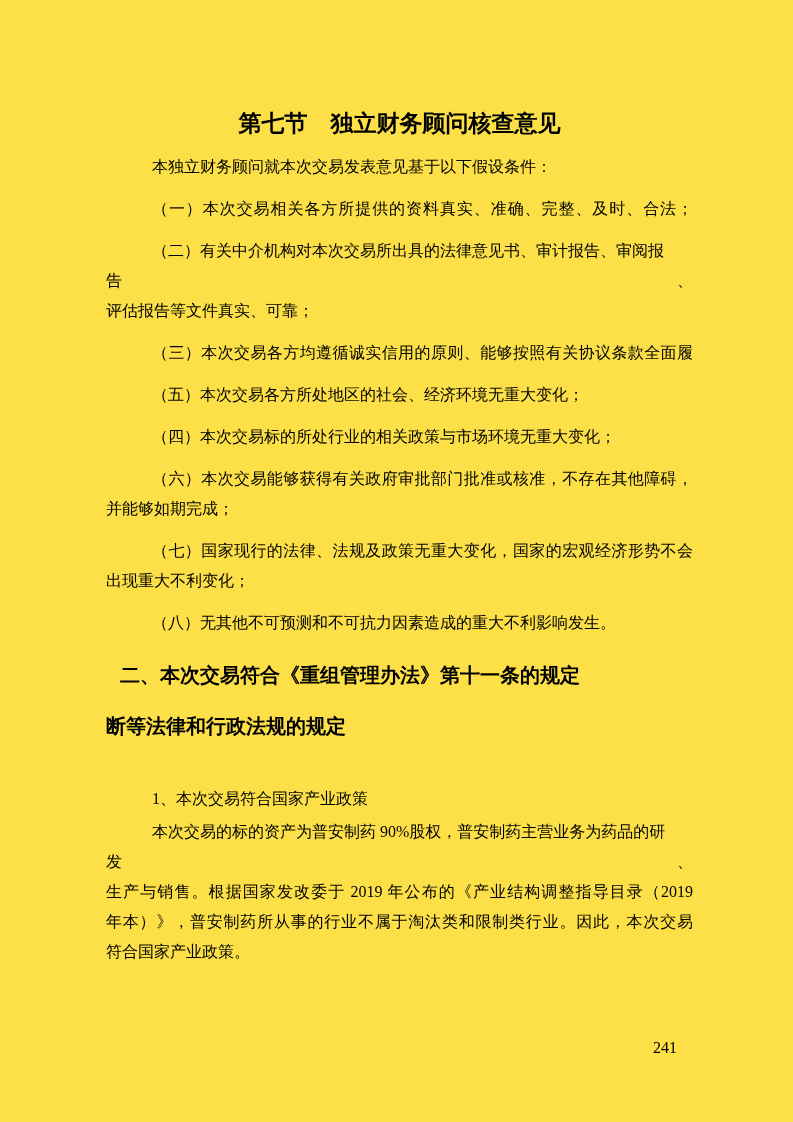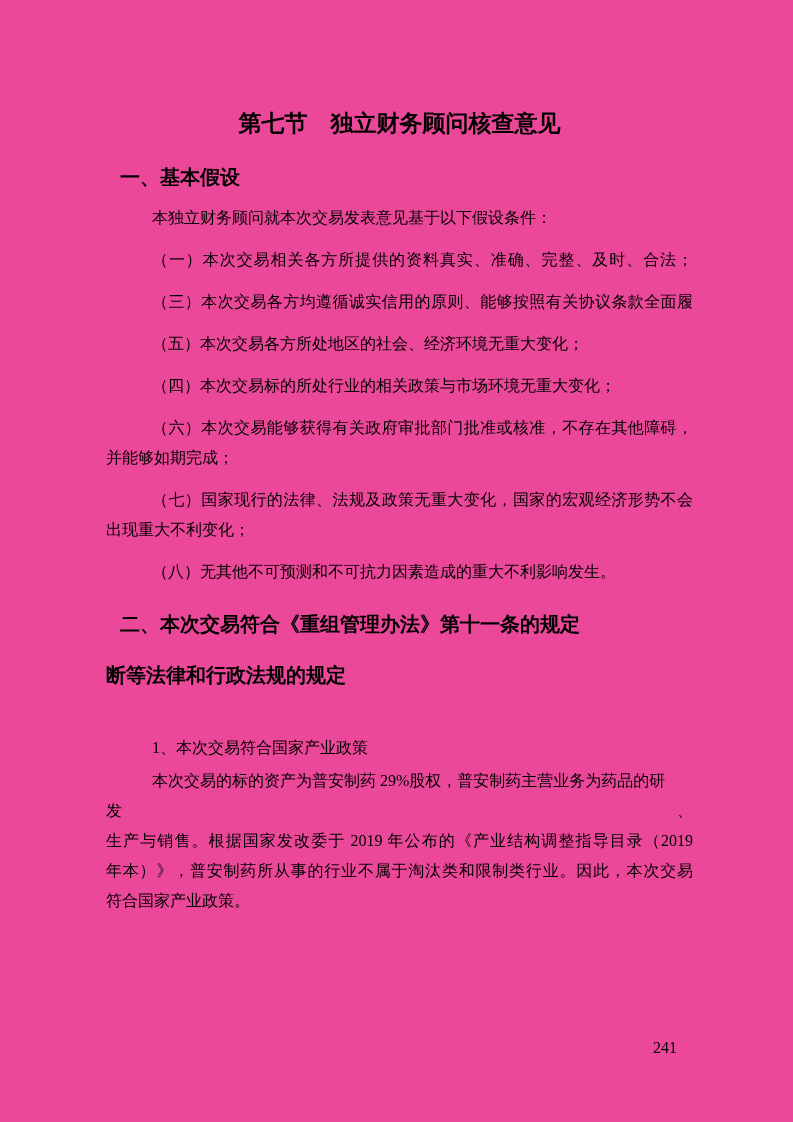--- a/index.html
+++ b/index.html
@@ -6,21 +6,21 @@
   html, body {
     margin: 0;
     padding: 0;
     background: #ffffff;
   }
   .page {
     position: relative;
     width: 793px;
     height: 1122px;
     margin: 0 auto;
-    background: #ec4899;
+    background: #fde047;
     color: #000000;
     box-sizing: border-box;
     padding: 107px 100px 0 106px;
     overflow: hidden;
     font-family: "Liberation Serif", "DejaVu Serif", serif;
   }
   .content {
     display: flex;
     flex-direction: column;
     align-items: stretch;
@@ -71,28 +71,29 @@
   }
 </style>
 </head>
 <body>
 
 <div class="page">
   <div class="content" id="doc-content">
       <div class="block title">
         <span class="line">第七节　独立财务顾问核查意见</span>
       </div>
-      <div class="block h2">
-        <span class="line">一、基本假设</span>
-      </div>
       <div class="block p indent">
         <span class="line">本独立财务顾问就本次交易发表意见基于以下假设条件：</span>
       </div>
       <div class="block p indent">
         <span class="line fill">（一）本次交易相关各方所提供的资料真实、准确、完整、及时、合法；</span>
+      </div>
+      <div class="block p indent">
+        <span class="line fill">（二）有关中介机构对本次交易所出具的法律意见书、审计报告、审阅报告、</span>
+        <span class="line">评估报告等文件真实、可靠；</span>
       </div>
       <div class="block p indent">
         <span class="line fill">（三）本次交易各方均遵循诚实信用的原则、能够按照有关协议条款全面履</span>
       </div>
       <div class="block p indent">
         <span class="line">（五）本次交易各方所处地区的社会、经济环境无重大变化；</span>
       </div>
       <div class="block p indent">
         <span class="line">（四）本次交易标的所处行业的相关政策与市场环境无重大变化；</span>
       </div>
@@ -110,20 +111,20 @@
       <div class="block h2">
         <span class="line">二、本次交易符合《重组管理办法》第十一条的规定</span>
       </div>
       <div class="block h3">
         <span class="line">断等法律和行政法规的规定</span>
       </div>
       <div class="block p-sub indent">
         <span class="line">1、本次交易符合国家产业政策</span>
       </div>
       <div class="block p indent">
-        <span class="line fill">本次交易的标的资产为普安制药 29%股权，普安制药主营业务为药品的研发、</span>
+        <span class="line fill">本次交易的标的资产为普安制药 90%股权，普安制药主营业务为药品的研发、</span>
         <span class="line fill">生产与销售。根据国家发改委于 2019 年公布的《产业结构调整指导目录（2019</span>
         <span class="line fill">年本）》，普安制药所从事的行业不属于淘汰类和限制类行业。因此，本次交易</span>
         <span class="line">符合国家产业政策。</span>
       </div>
     </div>
   <span class="page-number">241</span>
 </div>
 
 </body></html>

